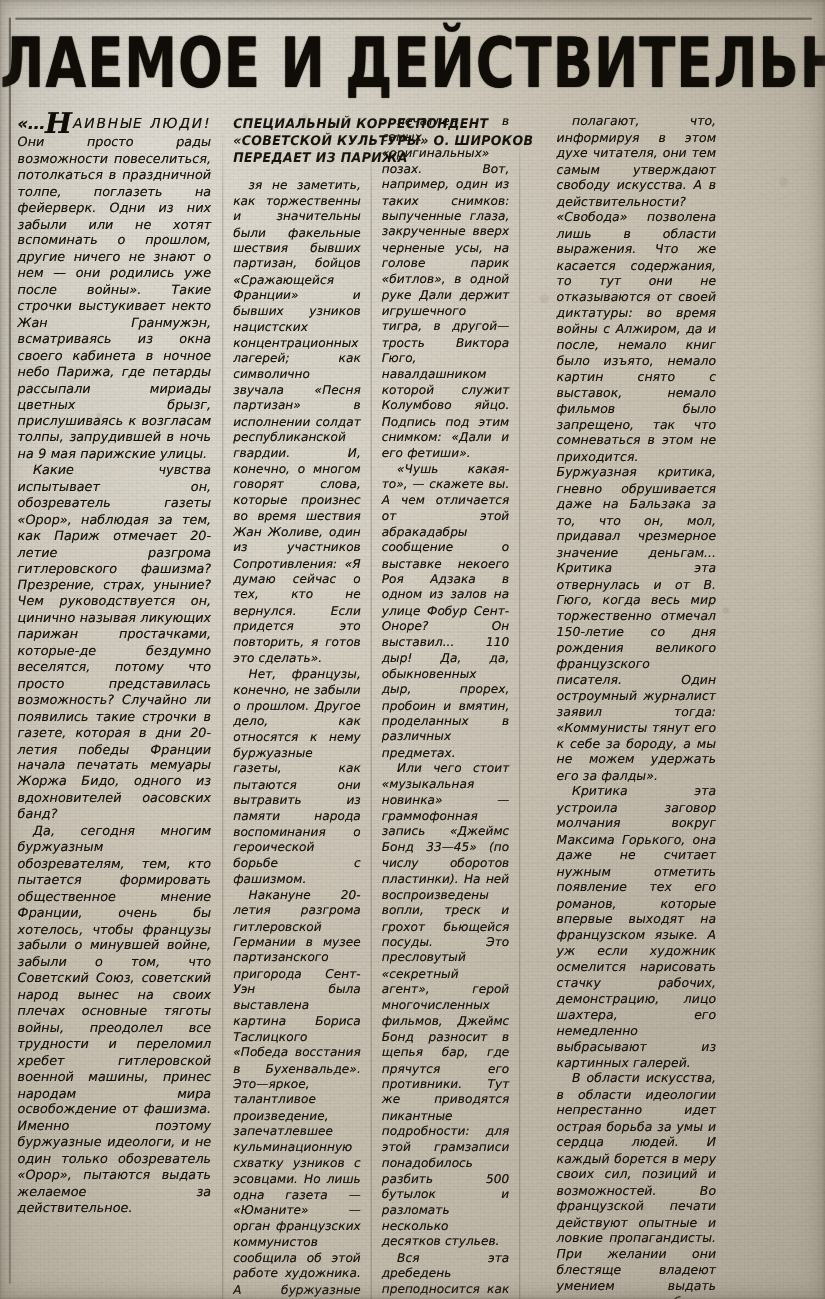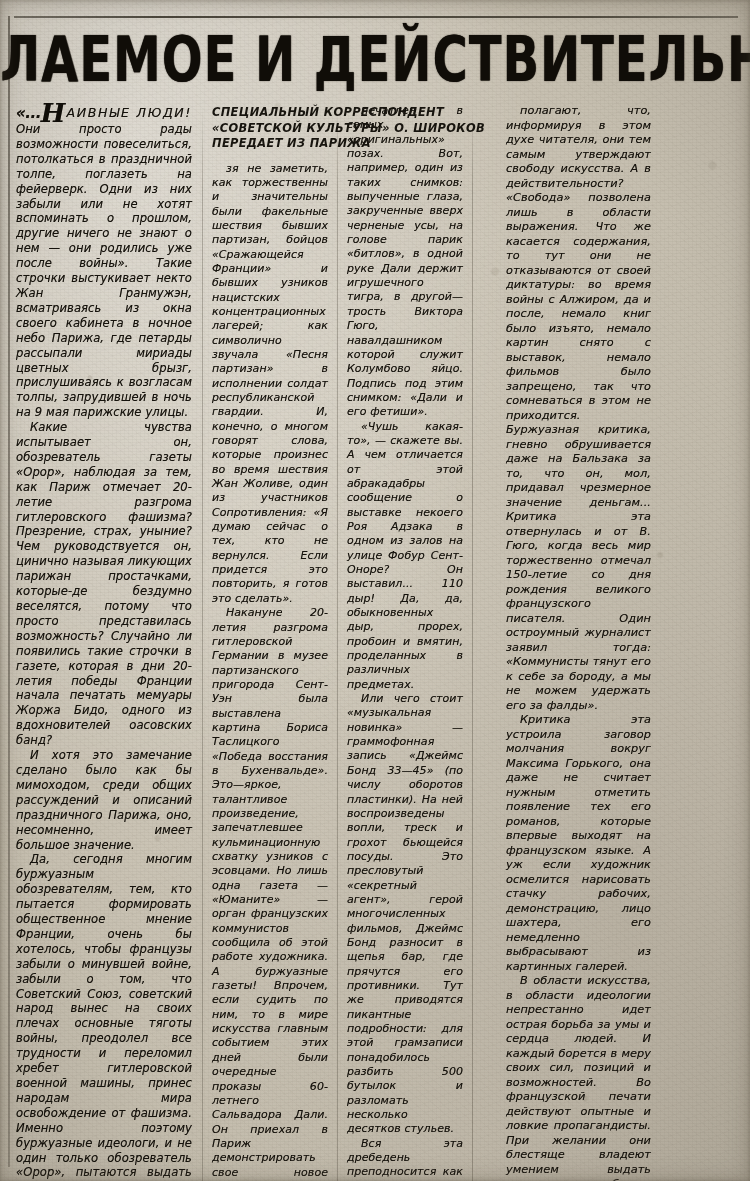--- a/index.html
+++ b/index.html
@@ -143,34 +143,34 @@
 
   <div class="headline-wrap">
     <div class="headline">ЖЕЛАЕМОЕ  И  ДЕЙСТВИТЕЛЬНОЕ</div>
   </div>
 
   <div id="cols">
 
     <div class="col c1">
       <p class="body opener inky"><span class="quote-lead">«...</span><span class="dropcap">Н</span><span class="smallcaps-lead">АИВНЫЕ ЛЮДИ!</span><span> Они просто рады возможности повеселиться, потолкаться в праздничной толпе, поглазеть на фейерверк. Одни из них забыли или не хотят вспоминать о прошлом, другие ничего не знают о нем — они родились уже после войны». Такие строчки выстукивает некто Жан Гранмужэн, всматриваясь из окна своего кабинета в ночное небо Парижа, где петарды рассыпали мириады цветных брызг, прислушиваясь к возгласам толпы, запрудившей в ночь на 9 мая парижские улицы.</span></p>
       <p class="body inky">Какие чувства испытывает он, обозреватель газеты «Орор», наблюдая за тем, как Париж отмечает 20-летие разгрома гитлеровского фашизма? Презрение, страх, уныние? Чем руководствуется он, цинично называя ликующих парижан простачками, которые-де бездумно веселятся, потому что просто представилась возможность? Случайно ли появились такие строчки в газете, которая в дни 20-летия победы Франции начала печатать мемуары Жоржа Бидо, одного из вдохновителей оасовских банд?</p>
-      <p class="body inky">И хотя это замечание сделано было как бы мимоходом, среди общих рассуждений и описаний праздничного Парижа, оно, несомненно, имеет большое значение.</p>
       <p class="body inky">Да, сегодня многим буржуазным обозревателям, тем, кто пытается формировать общественное мнение Франции, очень бы хотелось, чтобы французы забыли о минувшей войне, забыли о том, что Советский Союз, советский народ вынес на своих плечах основные тяготы войны, преодолел все трудности и переломил хребет гитлеровской военной машины, принес народам мира освобождение от фашизма. Именно поэтому буржуазные идеологи, и не один только обозреватель «Орор», пытаются выдать желаемое за действительное.</p>
 
     </div>
 
     <div class="vline"></div>
 
     <div class="col c2">
       <div class="byline">
         <div>СПЕЦИАЛЬНЫЙ КОРРЕСПОНДЕНТ</div>
         <div>«СОВЕТСКОЙ КУЛЬТУРЫ» О. ШИРОКОВ</div>
         <div>ПЕРЕДАЕТ ИЗ ПАРИЖА</div>
       </div>
       <p class="body inky">зя не заметить, как торжественны и значительны были факельные шествия бывших партизан, бойцов «Сражающейся Франции» и бывших узников нацистских концентрационных лагерей; как символично звучала «Песня партизан» в исполнении солдат республиканской гвардии. И, конечно, о многом говорят слова, которые произнес во время шествия Жан Жоливе, один из участников Сопротивления: «Я думаю сейчас о тех, кто не вернулся. Если придется это повторить, я готов это сделать».</p>
+      <p class="body inky">Нет, французы, конечно, не забыли о прошлом. Другое дело, как относятся к нему буржуазные газеты, как пытаются они вытравить из памяти народа воспоминания о героической борьбе с фашизмом.</p>
       <p class="body inky">Накануне 20-летия разгрома гитлеровской Германии в музее партизанского пригорода Сент-Уэн была выставлена картина Бориса Таслицкого «Победа восстания в Бухенвальде». Это—яркое, талантливое произведение, запечатлевшее кульминационную схватку узников с эсовцами. Но лишь одна газета — «Юманите» — орган французских коммунистов сообщила об этой работе художника. А буржуазные газеты! Впрочем, если судить по ним, то в мире искусства главным событием этих дней были очередные проказы 60-летнего Сальвадора Дали. Он приехал в Париж демонстрировать свое новое откровение — надувной женский купальник. При желании купальник превращается в зонтик, под которым моросит дождь.</p>
 
     </div>
 
     <div class="vline"></div>
 
     <div class="col c3">
       <p class="body inky">печатлен в самых «оригинальных» позах. Вот, например, один из таких снимков: выпученные глаза, закрученные вверх черненые усы, на голове парик «битлов», в одной руке Дали держит игрушечного тигра, в другой—трость Виктора Гюго, навалдашником которой служит Колумбово яйцо. Подпись под этим снимком: «Дали и его фетиши».</p>
       <p class="body inky">«Чушь какая-то», — скажете вы. А чем отличается от этой абракадабры сообщение о выставке некоего Роя Адзака в одном из залов на улице Фобур Сент-Оноре? Он выставил... 110 дыр! Да, да, обыкновенных дыр, прорех, пробоин и вмятин, проделанных в различных предметах.</p>
       <p class="body inky">Или чего стоит «музыкальная новинка» — граммофонная запись «Джеймс Бонд 33—45» (по числу оборотов пластинки). На ней воспроизведены вопли, треск и грохот бьющейся посуды. Это пресловутый «секретный агент», герой многочисленных фильмов, Джеймс Бонд разносит в щепья бар, где прячутся его противники. Тут же приводятся пикантные подробности: для этой грамзаписи понадобилось разбить 500 бутылок и разломать несколько десятков стульев.</p>

